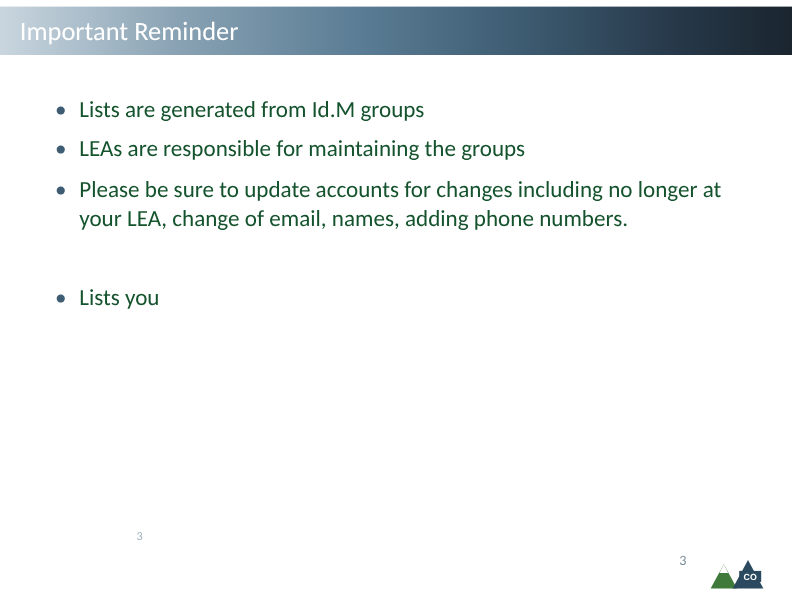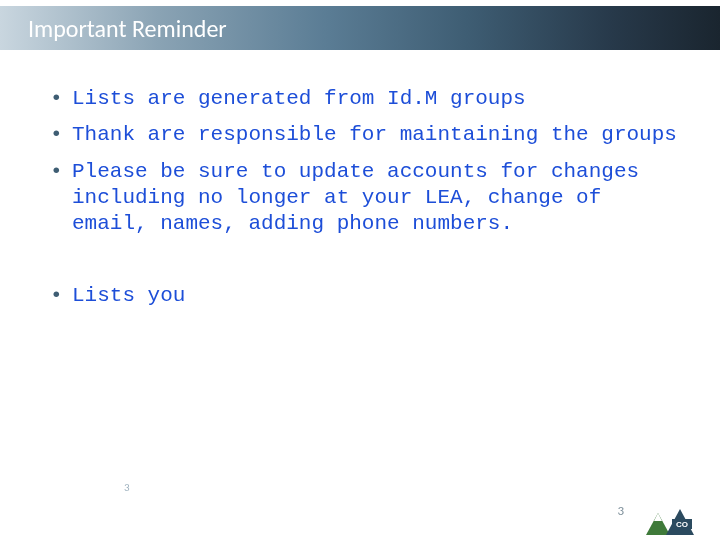--- a/index.html
+++ b/index.html
@@ -5,36 +5,35 @@
     * { margin: 0; padding: 0; box-sizing: border-box; }
     html, body { width: 720px; height: 540px; overflow: hidden; font-family: Calibri, "Segoe UI", Arial, sans-serif; background: #fff; }
     .slide { width: 720px; height: 540px; position: relative; background: #fff; }
     .title-bar {
       position: absolute;
       top: 6px; left: 0; right: 0;
       height: 44px;
       background: linear-gradient(90deg, #c9d6df 0%, #8aa3b4 22%, #5b7d95 45%, #3e5d73 65%, #27394a 85%, #1a252f 100%);
       display: flex;
       align-items: center;
-      padding-left: 28px;
+      padding-left: 18px;
     }
     .title-text { color: #ffffff; font-size: 24px; font-weight: 400; }
     .content {
       position: absolute;
       top: 86px; left: 46px; right: 40px;
     }
     .bullet-list { list-style: none; }
     .bullet-item {
       position: relative;
       padding-left: 26px;
       font-size: 21px;
       line-height: 1.25;
-      color: #1d4ed8;
+      color: #14532d;
       margin-bottom: 10px;
-      font-family: Liberation Mono, monospace;
     }
     .bullet-item::before {
       content: "•";
       position: absolute;
       left: 4px;
       top: 0;
       color: #3e5d73;
       font-size: 21px;
     }
     .spacer { height: 36px; }
@@ -65,21 +64,21 @@
 
 <div class="slide">
 
   <div class="title-bar">
     <span class="title-text">Important Reminder</span>
   </div>
 
   <div class="content">
     <ul class="bullet-list">
       <li class="bullet-item">Lists are generated from Id.M groups</li>
-      <li class="bullet-item">Thank are responsible for maintaining the groups</li>
+      <li class="bullet-item">LEAs are responsible for maintaining the groups</li>
       <li class="bullet-item">Please be sure to update accounts for changes including no longer at your LEA, change of email, names, adding phone numbers.</li>
     </ul>
     <div class="spacer"></div>
     <ul class="bullet-list">
       <li class="bullet-item">Lists you</li>
     </ul>
   </div>
 
   <div class="page-num-left">3</div>
   <div class="page-num-right">3</div>

